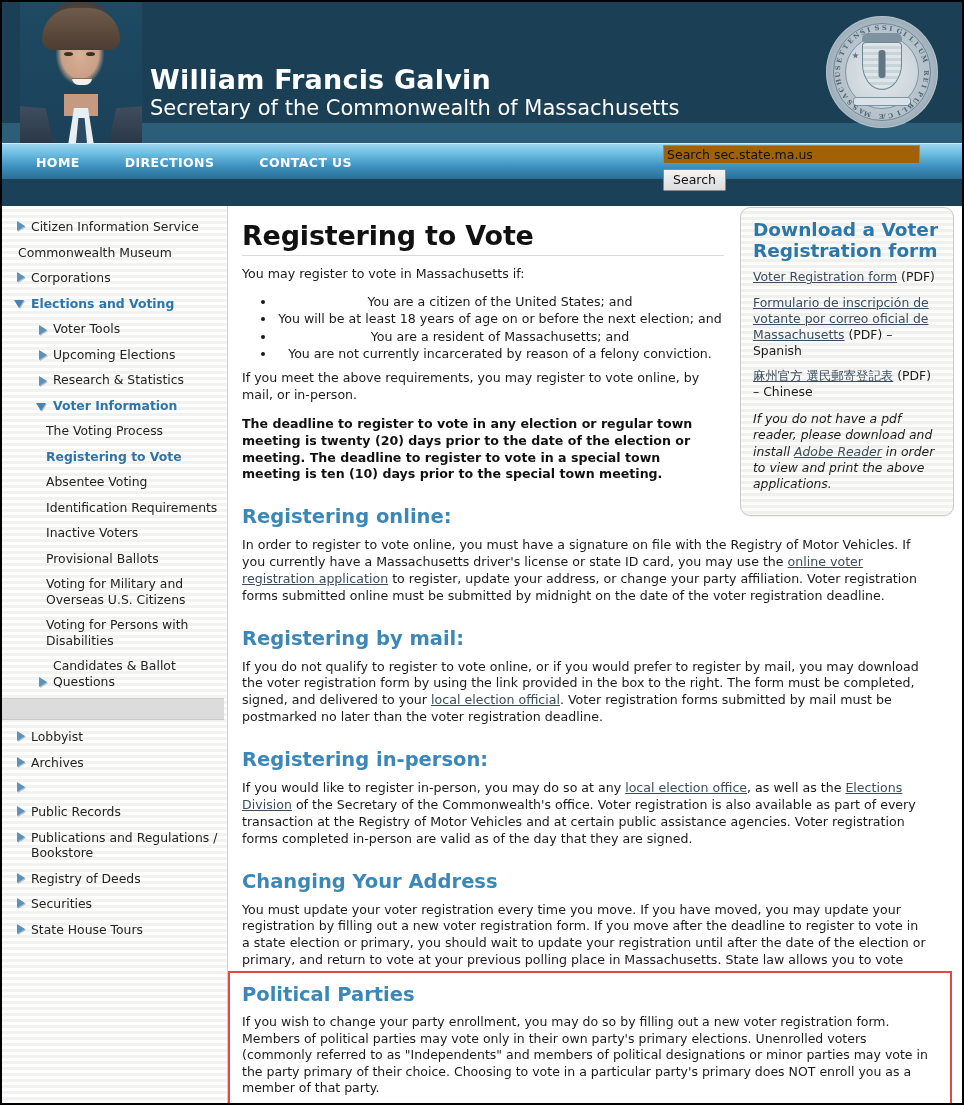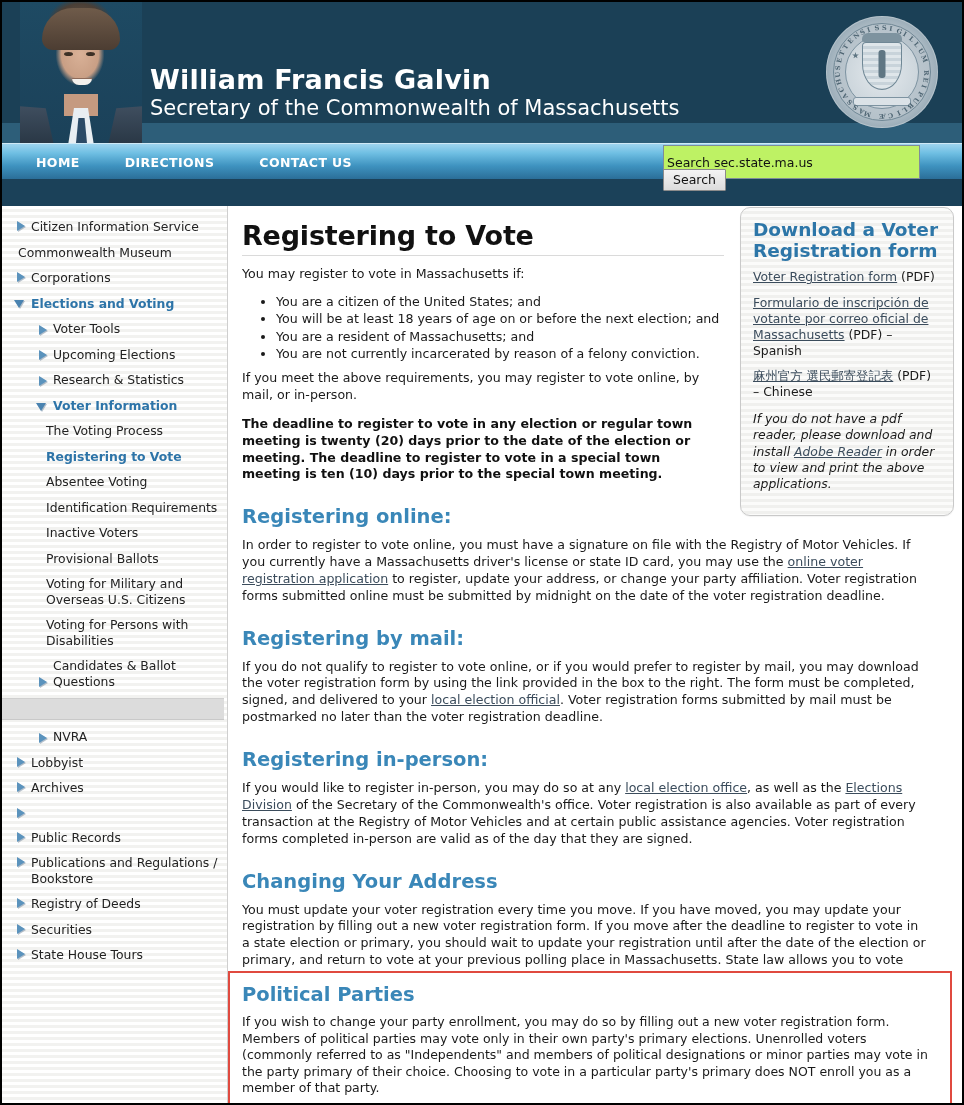--- a/index.html
+++ b/index.html
@@ -154,22 +154,22 @@
   .navbar a {
     color:#ffffff; text-decoration:none;
     font-size:12.5px; letter-spacing:.4px; font-weight:bold;
   }
   .searchrow {
     position:relative; height:27px;
     background:#1b4159;
   }
   .search-input {
     position:absolute; left:661px; top:-34px; width:257px; height:19px;
-    border:1px solid #7f8c99; background:#bef264;
-    font-size:12.5px; color:#111; padding:16px 3px;
+    border:1px solid #7f8c99; background:#a16207;
+    font-size:12.5px; color:#111; padding:1px 3px;
     font-family:"DejaVu Sans","Liberation Sans",sans-serif;
   }
   .search-btn {
     position:absolute; left:661px; top:-10px;
     padding:2px 9px 3px; font-size:12.5px;
     background: linear-gradient(180deg,#f4f4f4,#dcdcdc);
     border:1px solid #8b8b8b; border-radius:1px; color:#111;
     font-family:"DejaVu Sans","Liberation Sans",sans-serif;
   }
 
@@ -233,21 +233,21 @@
   h1.page-title {
     font-size: 27px; margin: 0 0 4px 0; color:#111; font-weight:bold;
     letter-spacing:-.2px;
   }
   .title-rule { height:1px; background:#dadada; margin: 0 0 10px 0; width: 482px; }
   .content-col { width: 482px; }
   p.body-text {
     font-size: 12.6px; line-height: 1.34; color:#1a1a1a; margin: 0 0 10px 0;
   }
   p.body-text.wide { width: 684px; }
-  ul.reqs { margin: 8px 0 8px 0; padding-left: 34px; }
+  ul.reqs { margin: 8px 0 8px 0; padding-left: 34px; text-align: center; }
   ul.reqs li { font-size:12.6px; line-height:1.38; color:#1a1a1a; }
   p.deadline { font-weight:bold; font-size:12.6px; line-height:1.33; margin: 12px 0 0 0; width:480px; color:#111; }
 
   h2.sec {
     color:#3a87b8; font-size: 19.5px; font-weight:bold;
     margin: 22px 0 9px 0;
   }
   a.link { color:#3b4c5c; text-decoration:underline; }
 
   
@@ -423,24 +423,20 @@
           <span class="lbl">Voting for Military and Overseas U.S. Citizens</span>
         </div>
         <div class="nav-item nav-l2 noicon">
           <span class="lbl">Voting for Persons with Disabilities</span>
         </div>
         <div class="nav-item nav-l1">
           <span class="tri right"></span>
           <span class="lbl">Candidates &amp; Ballot Questions</span>
         </div>
         <div class="nav-spacer-bar"></div>
-        <div class="nav-item nav-l1">
-          <span class="tri right"></span>
-          <span class="lbl">NVRA</span>
-        </div>
         <div class="nav-item nav-l0">
           <span class="tri right"></span>
           <span class="lbl">Lobbyist</span>
         </div>
         <div class="nav-item nav-l0">
           <span class="tri right"></span>
           <span class="lbl">Archives</span>
         </div>
         <div class="nav-item nav-l0">
           <span class="tri right"></span>

